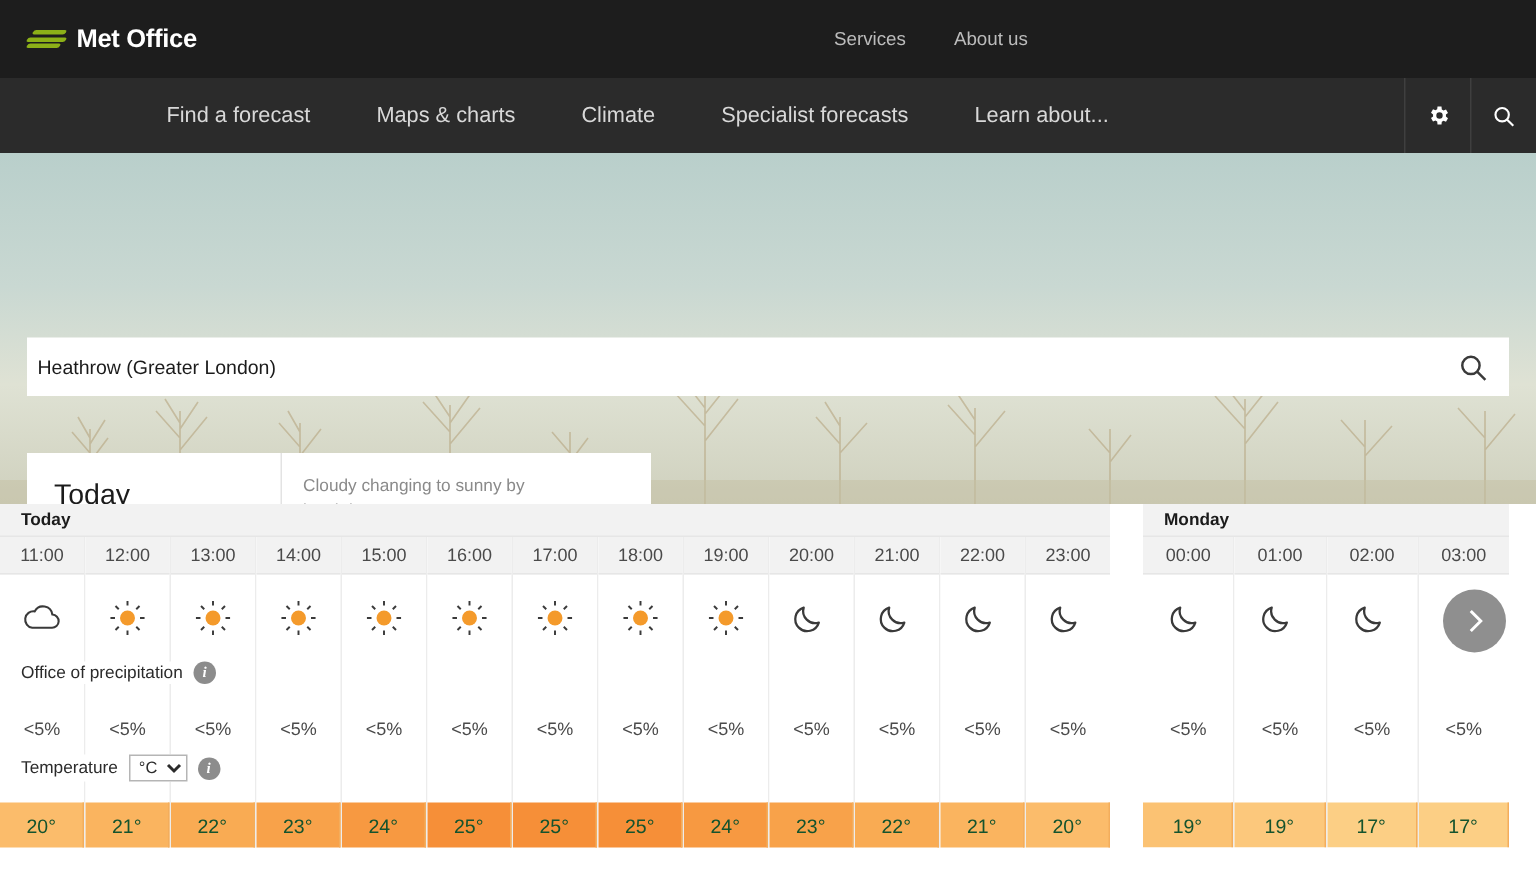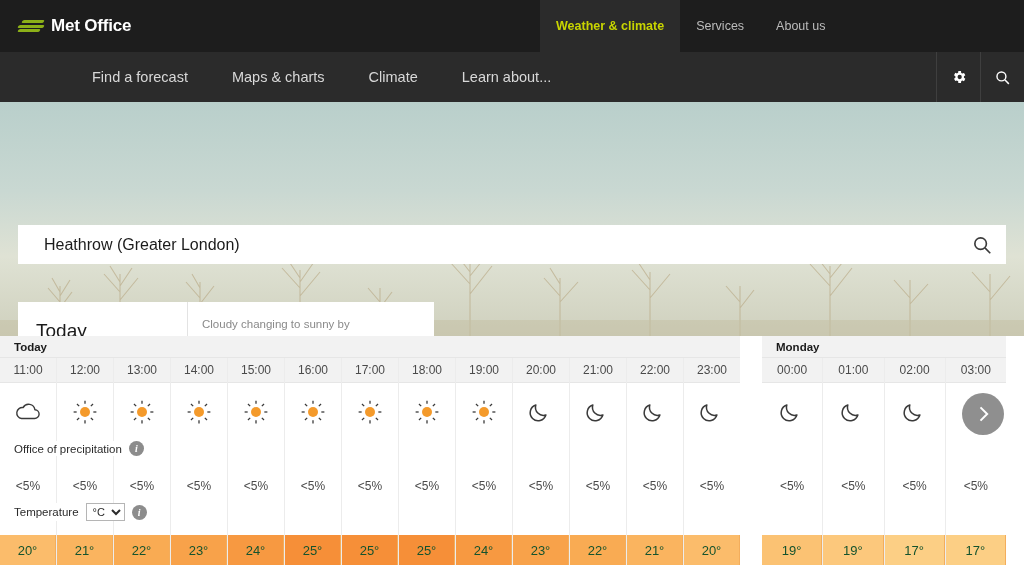--- a/index.html
+++ b/index.html
@@ -32,21 +32,21 @@
     display: flex; align-items: center; padding: 0 16px;
     color: #bcbcbc; font-size: 12.5px; white-space: nowrap;
   }
   .toptab.active { background: #2b2b2b; color: #c8d400; font-weight: bold; }
 
   
   .navbar {
     height: 50px; background: #2b2b2b;
     display: flex; align-items: stretch; position: relative;
   }
-  .navlinks { display: flex; align-items: center; padding-left: 70px; gap: 0; }
+  .navlinks { display: flex; align-items: center; padding-left: 70px; gap: 0; margin-left: 19px; }
   .navlink {
     color: #d8d8d8; font-size: 14.5px; padding: 0 22px; white-space: nowrap;
   }
   .navtools { margin-left: auto; display: flex; align-items: stretch; }
   .navtool {
     width: 44px; display: flex; align-items: center; justify-content: center;
     border-left: 1px solid #3f3f3f;
   }
   .navtool svg { fill: #fff; }
 
@@ -59,22 +59,22 @@
   .hero .trees {
     position: absolute; left: 0; right: 0; bottom: 0; height: 120px;
     opacity: .85;
   }
   .searchwrap {
     position: absolute; top: 123px; left: 18px; right: 18px;
     height: 39px; background: #fff;
     display: flex; align-items: center; z-index: 5;
   }
   .searchwrap input {
-    flex: 1; border: 0; outline: 0; font-size: 16px; color: #1b1b1b;
-    padding: 0 26px; font-family: "Liberation Sans", sans-serif; background: transparent;
+    flex: 1; border: 0; outline: 0; font-size: 13px; color: #1b1b1b;
+    padding: 0 7px; font-family: "Liberation Sans", sans-serif; background: transparent;
   }
   .searchbtn {
     width: 48px; display: flex; align-items: center; justify-content: center;
     background: transparent; border: 0; cursor: pointer;
   }
 
   
   .summary {
     position: absolute; left: 18px; top: 200px; display: flex; z-index: 4;
   }
@@ -147,31 +147,31 @@
 <div class="topbar">
   <div class="brand">
     <div class="brand-logo">
         <i></i>
         <i></i>
         <i></i>
       </div>
     <div class="brand-name">Met Office</div>
   </div>
   <div class="toptabs">
-    <div class="toptab active">Weather &amp; climate</div>
     <div class="toptab">Services</div>
     <div class="toptab">About us</div>
   </div>
 </div>
 
 <div class="navbar">
   <div class="navlinks">
     <div class="navlink">Find a forecast</div>
     <div class="navlink">Maps &amp; charts</div>
     <div class="navlink">Climate</div>
+    <div class="navlink">Specialist forecasts</div>
     <div class="navlink">Learn about...</div>
   </div>
   <div class="navtools">
     <div class="navtool">
       <svg width="16" height="16" viewBox="0 0 24 24">
         <path d="M19.4 13a7.8 7.8 0 000-2l2.1-1.6-2-3.5-2.5 1a7.6 7.6 0 00-1.7-1L15 3H11l-.3 2.8a7.6 7.6 0 00-1.7 1l-2.5-1-2 3.5L6.6 11a7.8 7.8 0 000 2l-2.1 1.6 2 3.5 2.5-1c.5.4 1.1.8 1.7 1L11 21h4l.3-2.8c.6-.3 1.2-.6 1.7-1l2.5 1 2-3.5zM13 15.2a3.2 3.2 0 110-6.4 3.2 3.2 0 010 6.4z"></path>
       </svg>
     </div>
     <div class="navtool">
       <svg width="17" height="17" viewBox="0 0 24 24">

